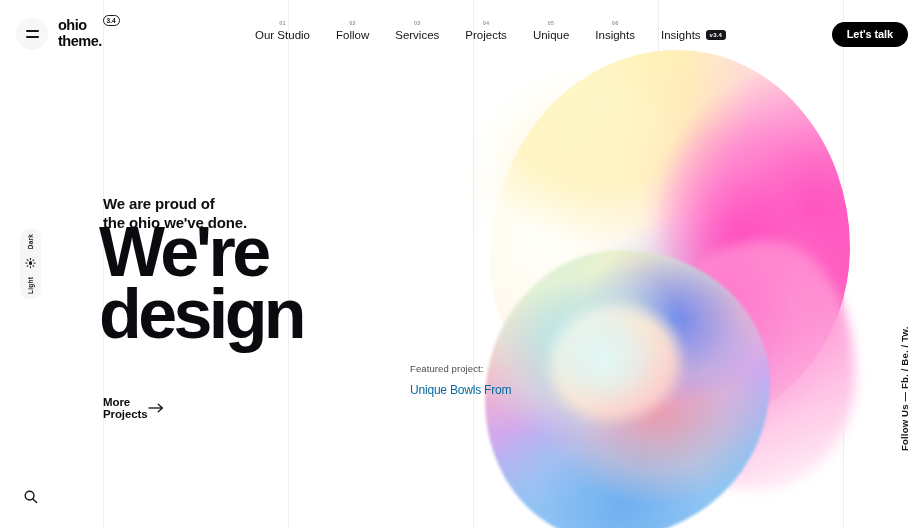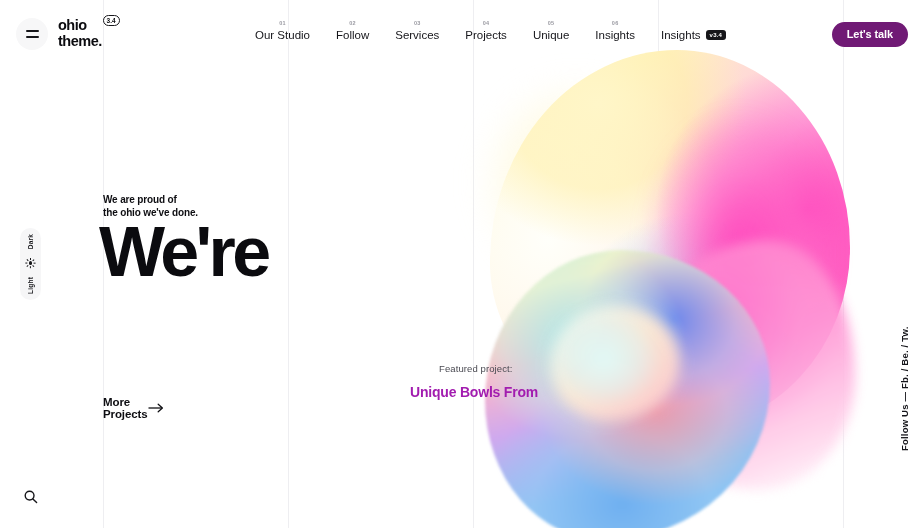--- a/index.html
+++ b/index.html
@@ -149,21 +149,21 @@
   .nav-item.changelog { display: flex; align-items: center; gap: 5px; padding-top: 9px; }
   .badge-dark {
     background: #16161a; color: #fff;
     font-size: 6px; font-weight: 700;
     border-radius: 3px; padding: 1.5px 4px 1.5px;
     letter-spacing: 0.2px; line-height: 1.1;
   }
 
   .cta {
     position: absolute; right: 16px; top: 22px;
-    background: #701a75; color: #ffffff;
+    background: #000000; color: #ffffff;
     border: none; border-radius: 14px;
     font-family: inherit; font-size: 11px; font-weight: 700;
     padding: 6px 15px 7px; cursor: pointer;
     letter-spacing: -0.1px;
   }
 
   
   .theme-toggle {
     position: absolute; left: 20px; top: 228px;
     width: 21px; height: 72px;
@@ -207,21 +207,21 @@
     font-size: 9.5px; font-weight: 600; color: #15151a;
     letter-spacing: 0.2px; white-space: nowrap;
     rotate: 180deg;
     cursor: pointer;
   }
 
   
   .hero { position: absolute; left: 103px; top: 0; z-index: 15; }
   .hero-kicker {
     position: absolute; left: 0; top: 194px;
-    font-size: 10px; font-weight: 700; line-height: 1.28;
+    font-size: 15px; font-weight: 700; line-height: 1.28;
     letter-spacing: -0.15px; color: #0e0e12;
     white-space: nowrap;
   }
   .hero-title {
     position: absolute; left: -4px; top: 222px;
     font-size: 70px; font-weight: 700; line-height: 0.88;
     letter-spacing: -3.6px; color: #0b0b0f;
   }
   .hero-title div { white-space: nowrap; }
 
@@ -235,25 +235,25 @@
     display: inline-flex; width: 16px; height: 10px;
     align-items: center;
   }
 
   
   .featured {
     position: absolute; left: 410px; top: 363px; z-index: 15;
   }
   .featured-label {
     font-size: 9.5px; font-weight: 400; color: #4a4a52;
-    letter-spacing: 0.1px; margin-bottom: 9px; margin-left: 29px;
+    letter-spacing: 0.1px; margin-bottom: 9px;
   }
   .featured-title {
-    font-size: 14px; font-weight: 700; line-height: 1.33;
-    color: #a21caf; letter-spacing: -0.2px;
+    font-size: 12px; font-weight: 400; line-height: 1.33;
+    color: #0369a1; letter-spacing: -0.2px;
   }
   .featured-title div { white-space: nowrap; }
 </style>
 </head>
 <body>
 
 <div class="stage">
 
   <div class="grid">
     <i class="g1"></i>
@@ -346,20 +346,21 @@
   <div class="follow">Follow Us — Fb. / Be. / Tw.</div>
 
   <div class="hero">
     <div class="hero-kicker">
       <div>We are proud of</div>
       <div>the ohio we've done.</div>
     </div>
 
     <h1 class="hero-title">
       <div>We're</div>
+      <div>design</div>
     </h1>
 
     <a class="more-link" href="#">
       <span>More Projects</span>
       <span class="arrow">
         <svg width="16" height="10" viewBox="0 0 16 10" fill="none" aria-hidden="true">
           <line x1="0.5" y1="5" x2="14" y2="5" stroke="#0e0e12" stroke-width="1.3"></line>
           <polyline points="10.2,1.3 14.4,5 10.2,8.7" stroke="#0e0e12" stroke-width="1.3" fill="none" stroke-linecap="round" stroke-linejoin="round"></polyline>
         </svg>
       </span>

